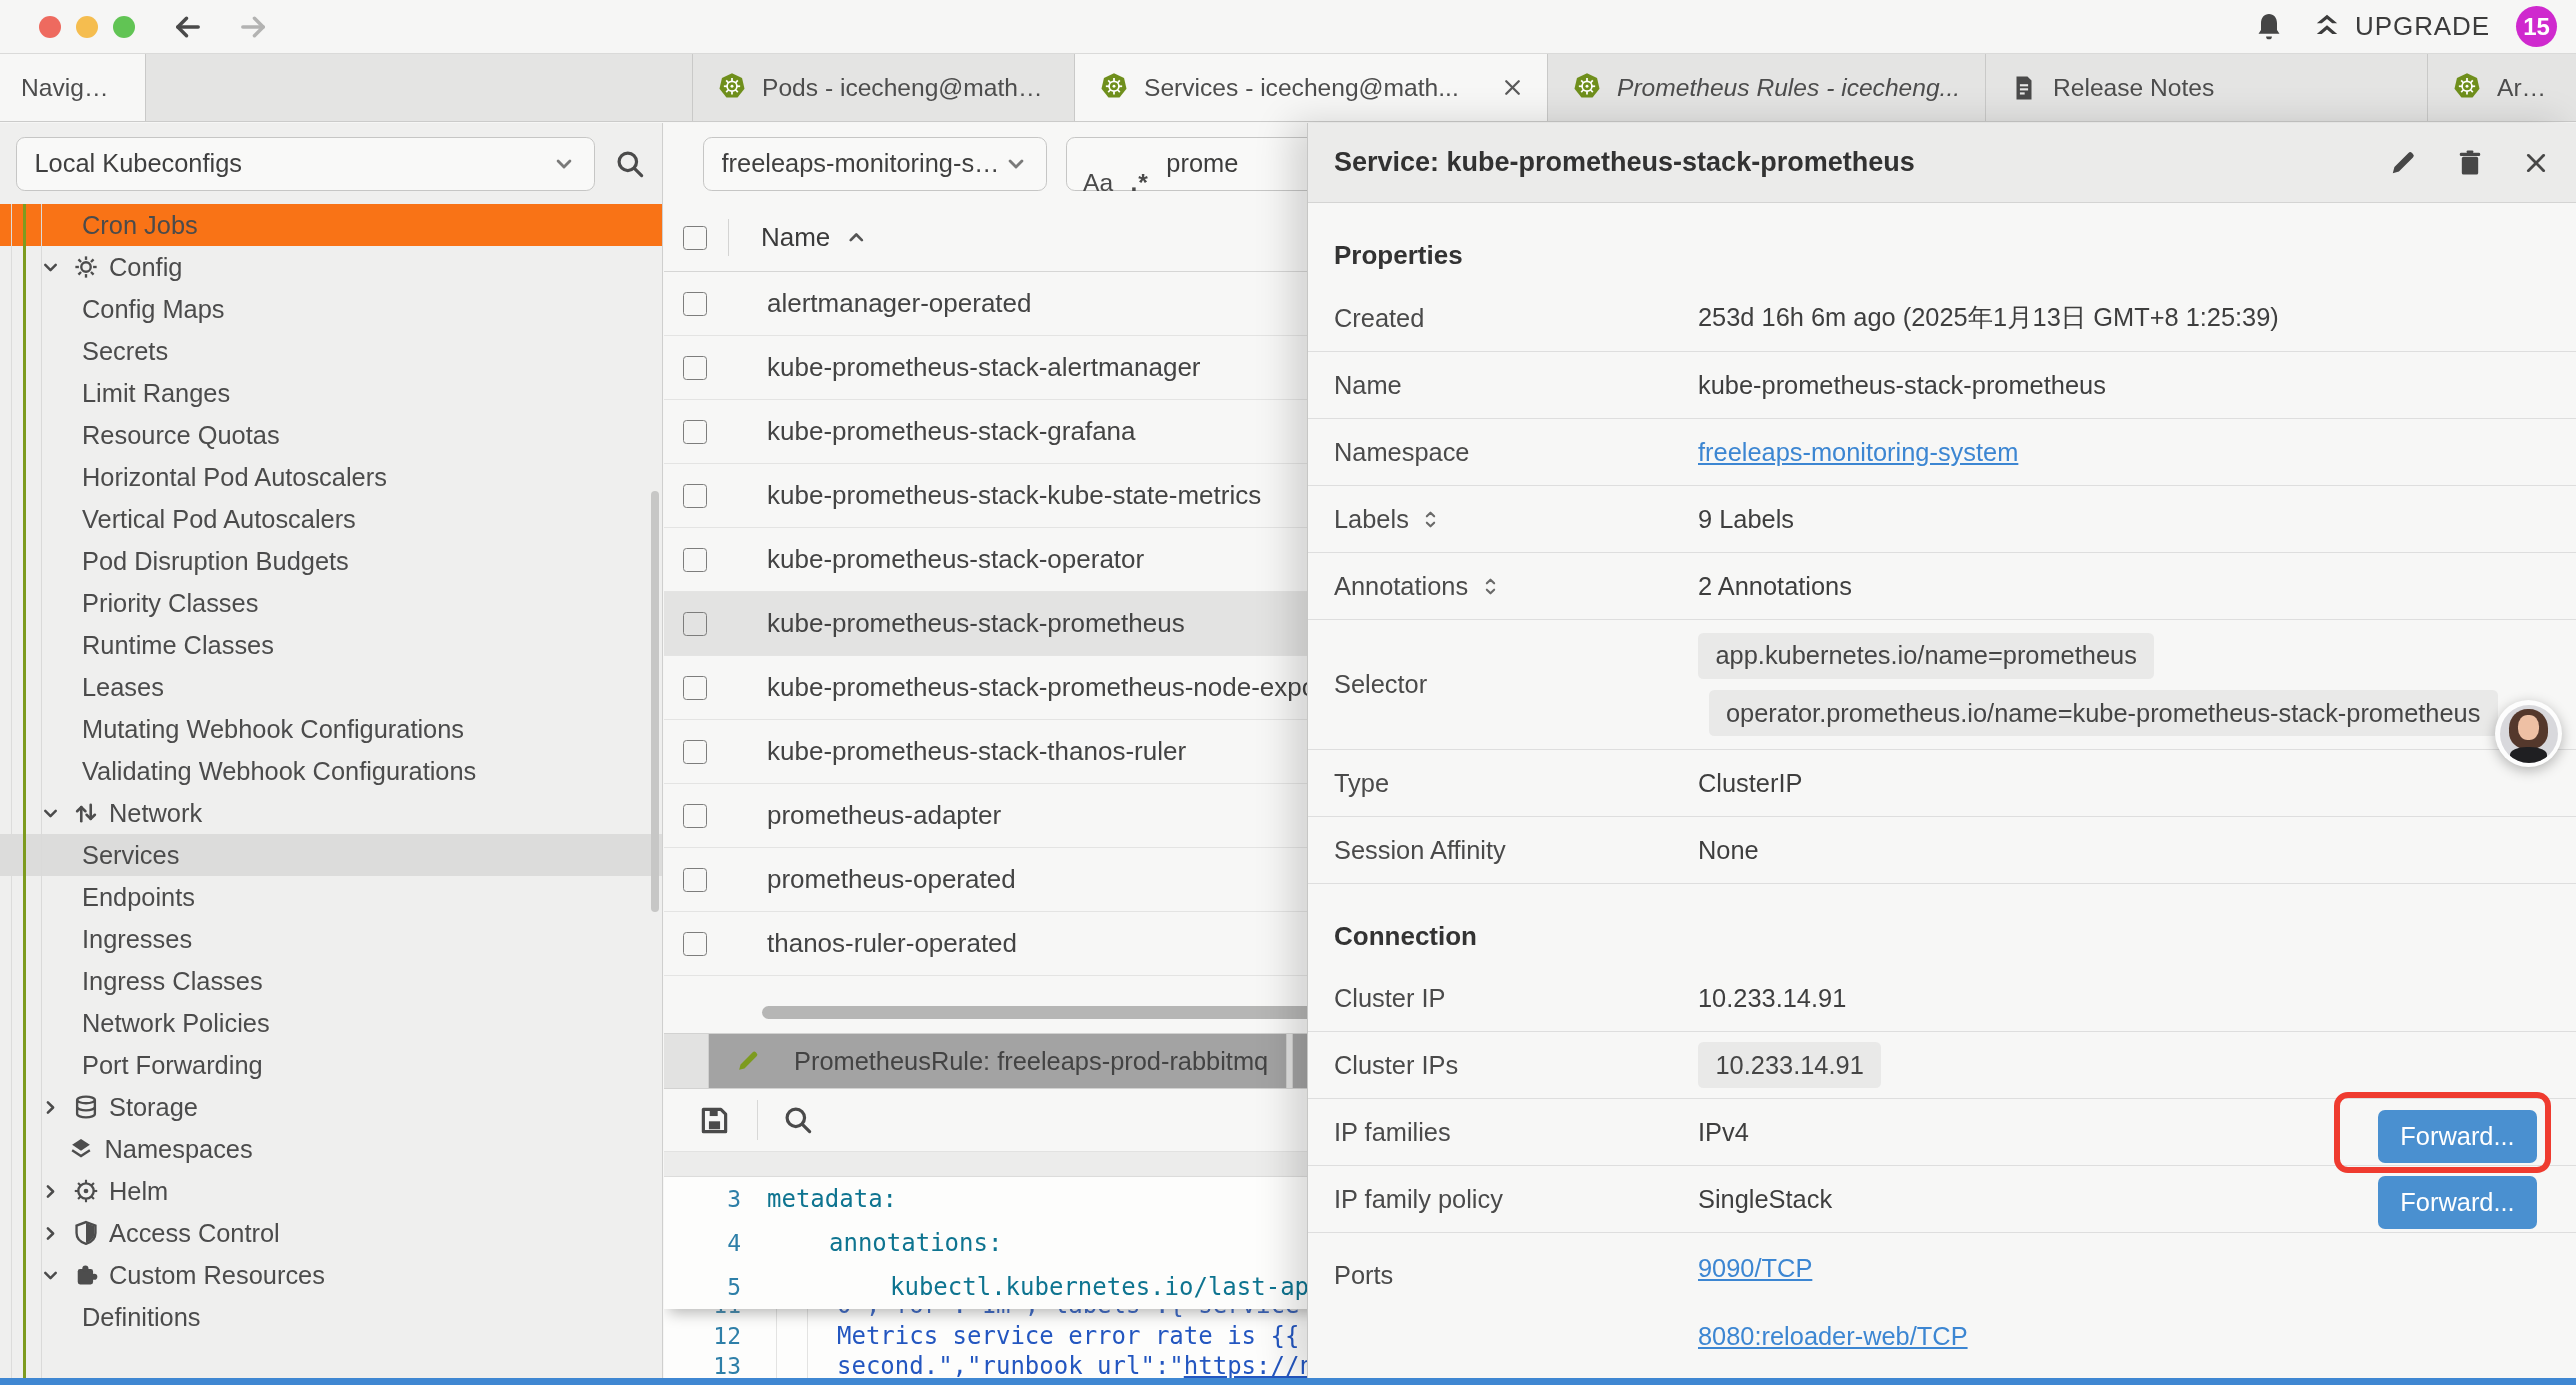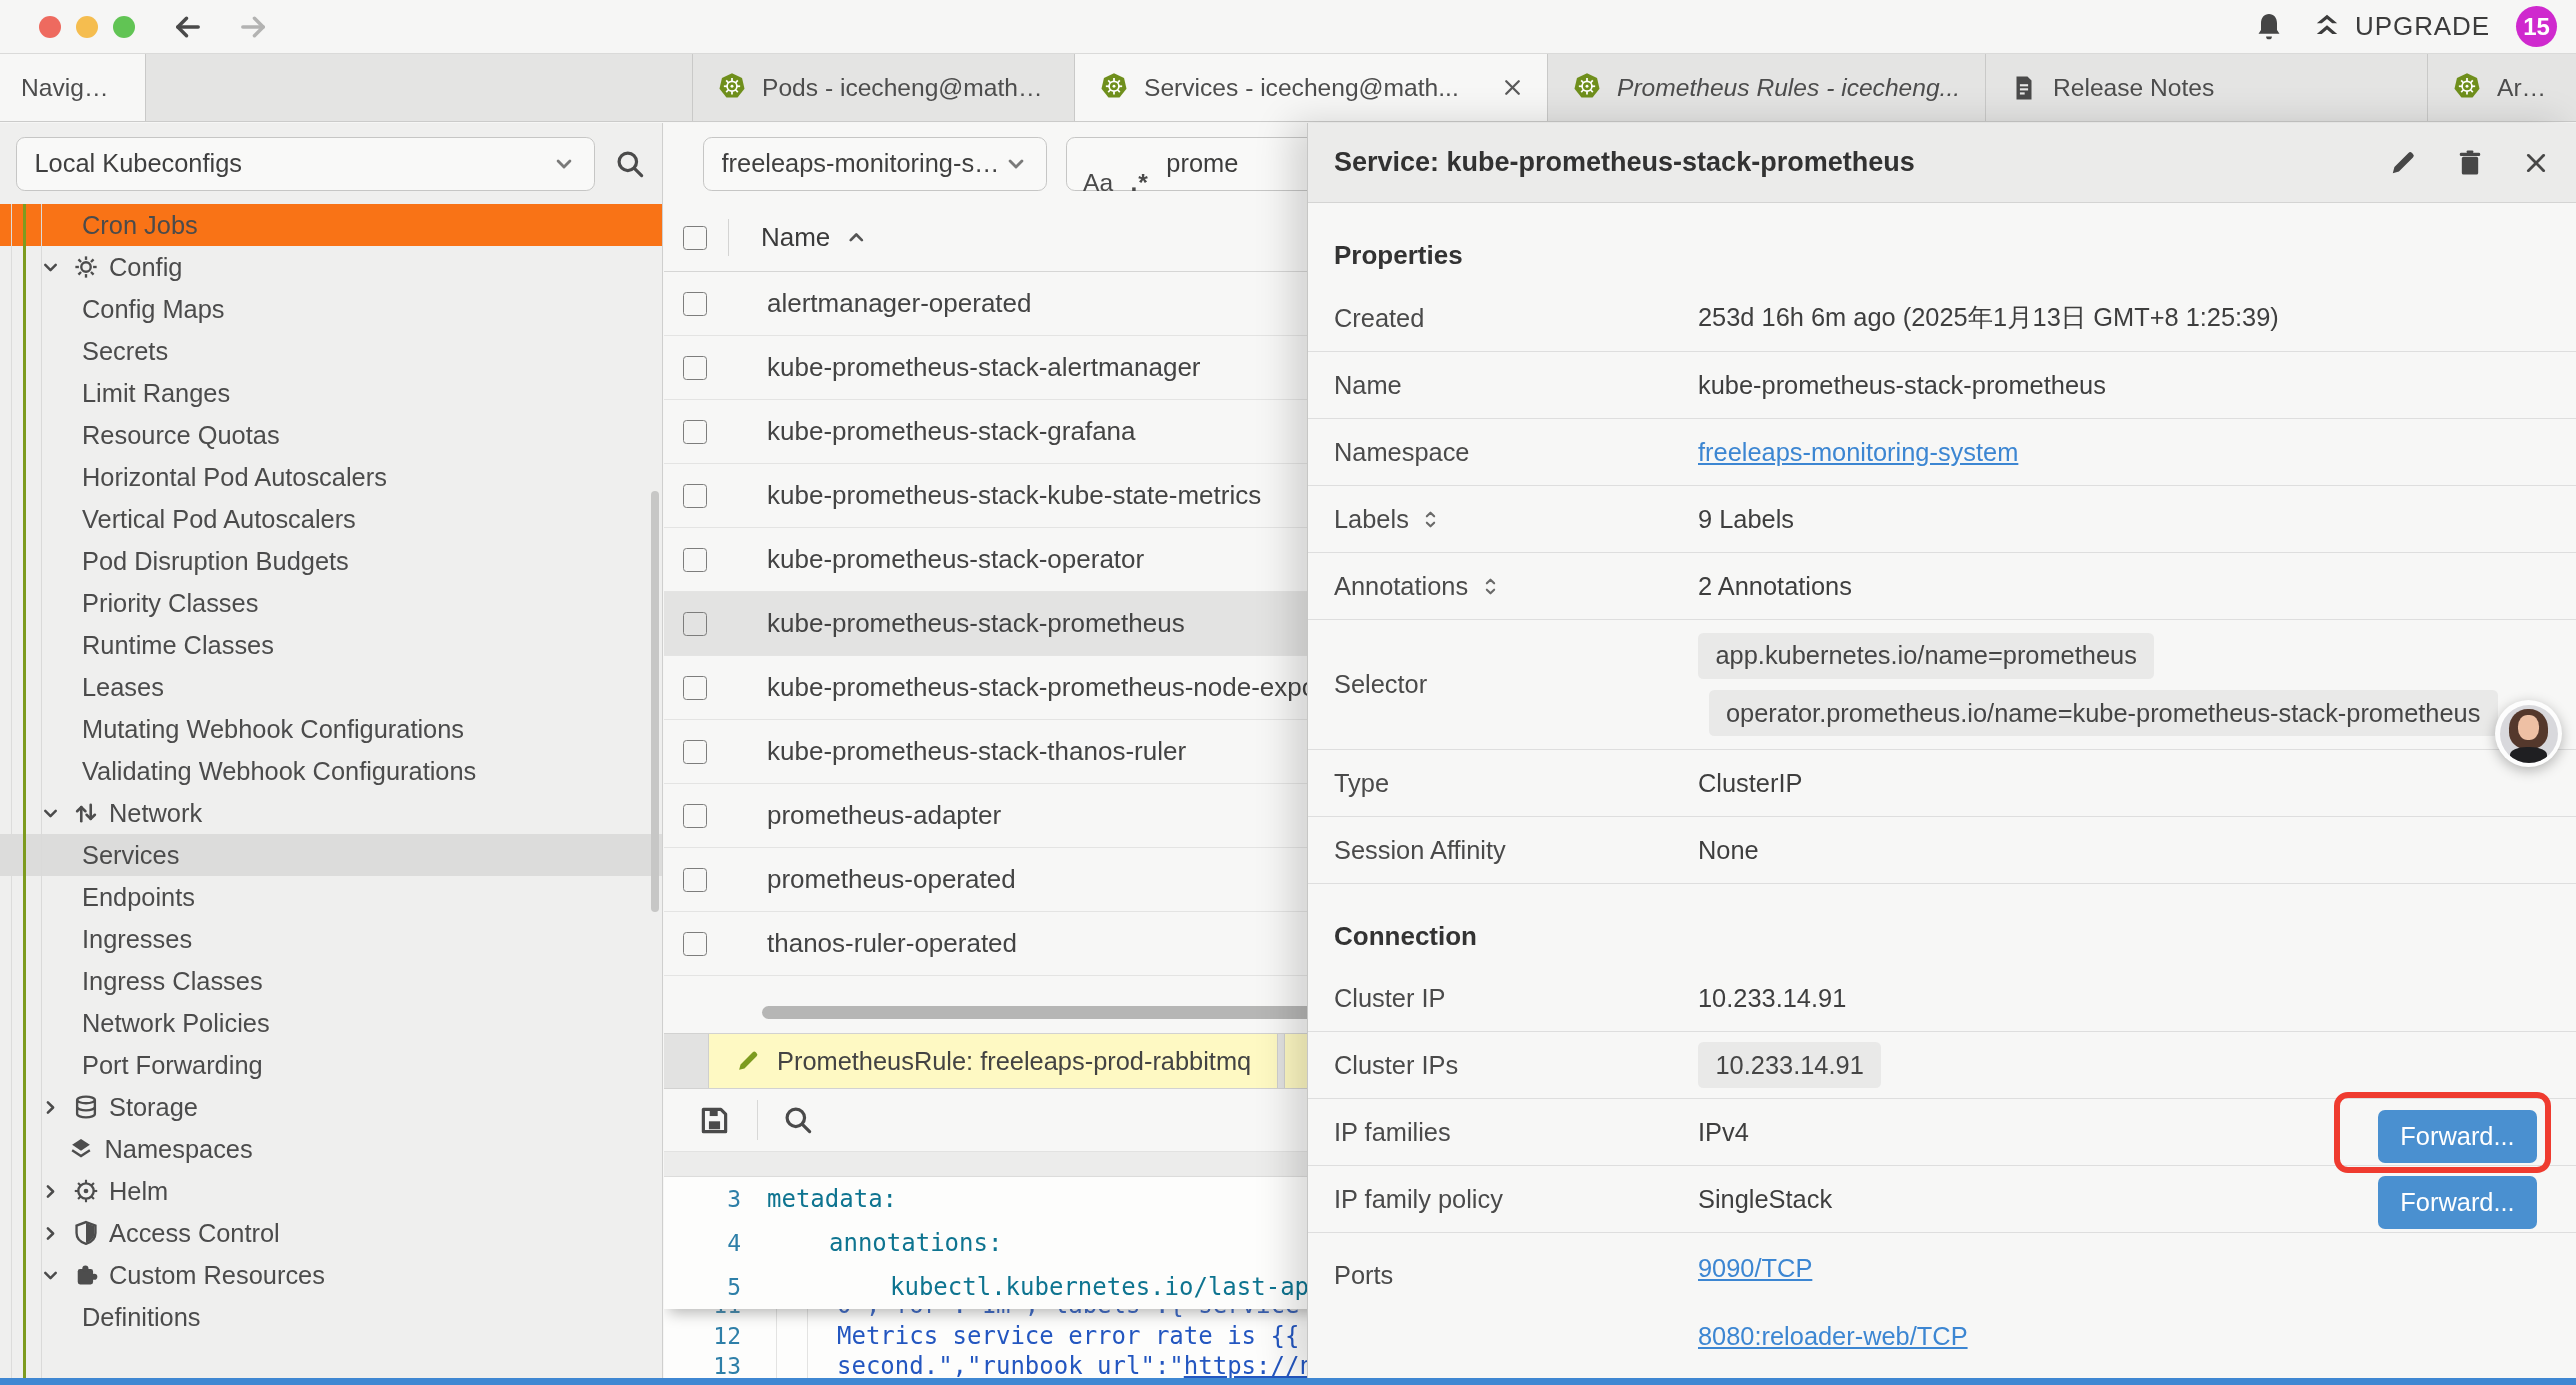--- a/index.html
+++ b/index.html
@@ -89,22 +89,22 @@
     cursor:pointer; white-space:nowrap; }
   .lrow .rname { margin-left:60px; }
   .lrow.sel { background:#e3e3e2; }
   .h-scrollbar { position:absolute; top:883px; left:98px; width:616px; height:13px;
     background:#b6b6b5; border-radius:7px; cursor:pointer; }
 
   
   .editor-tabs { position:absolute; top:910px; left:0; right:0; height:56px;
     background:#e2e2e1; border-top:0.9px solid #d2d2d1; border-bottom:0.9px solid #d2d2d1;
     display:flex; align-items:stretch; }
-  .etab { background:#fef9c3; border-left:0.9px solid #cfcfce; border-right:0.9px solid #cfcfce;
-    display:flex; align-items:center; gap:16px; padding:0 26px; font-size:25.4px;
+  .etab { background:#a3a3a3; border-left:0.9px solid #cfcfce; border-right:0.9px solid #cfcfce;
+    display:flex; align-items:center; gap:33px; padding:0 26px; font-size:25.4px;
     color:#434343; margin-left:44px; max-width:579px; cursor:pointer;
     white-space:nowrap; overflow:hidden; }
   .etab2 { margin-left:5.3px; max-width:103px; padding:0 0 0 23px; flex:1; }
   .pencil-green { color:#7d9b1f; }
   .editor-toolbar { position:absolute; top:966px; left:0; right:0; height:63px;
     background:#f7f7f6; border-bottom:0.9px solid #e2e2e1; display:flex; align-items:center; }
   .tb-div { width:0.9px; height:40px; background:#d8d8d7; margin:0 24.6px; }
   .editor-gap { position:absolute; top:1029px; left:0; right:0; height:24.6px;
     background:#ececeb; border-bottom:0.9px solid #dddddc; }
   .code { position:absolute; top:1054px; left:0; right:0; bottom:0;

